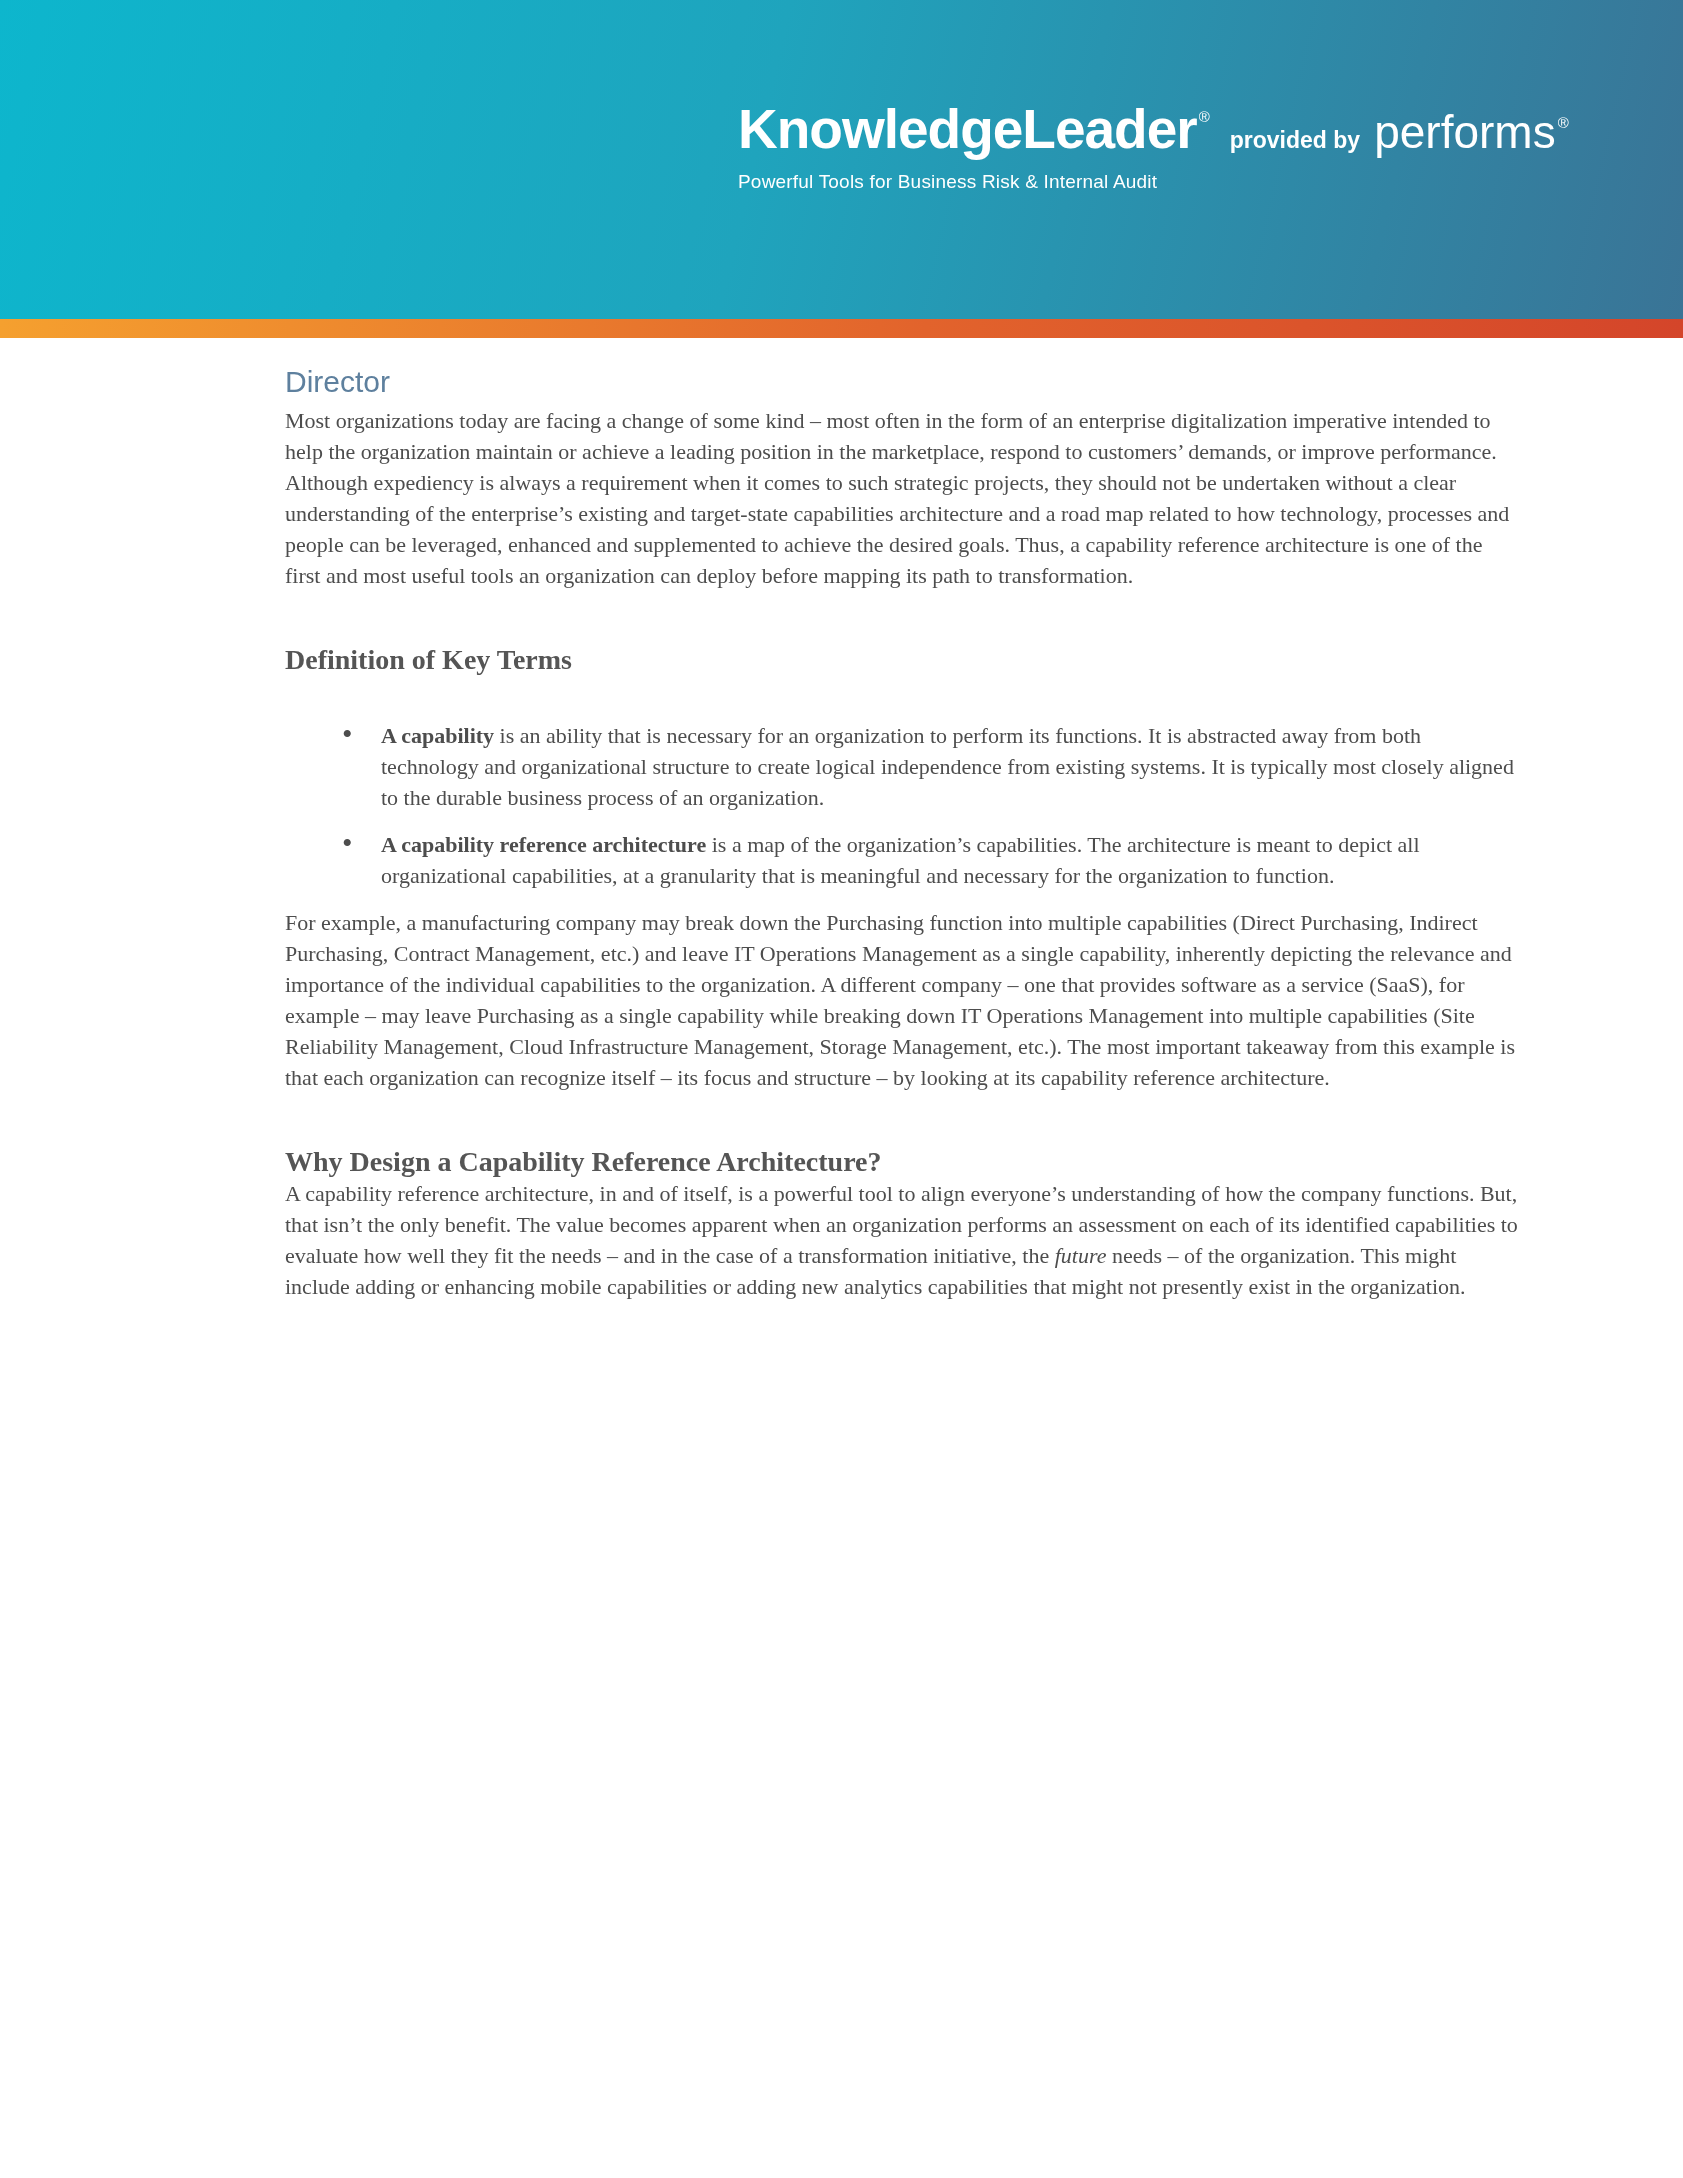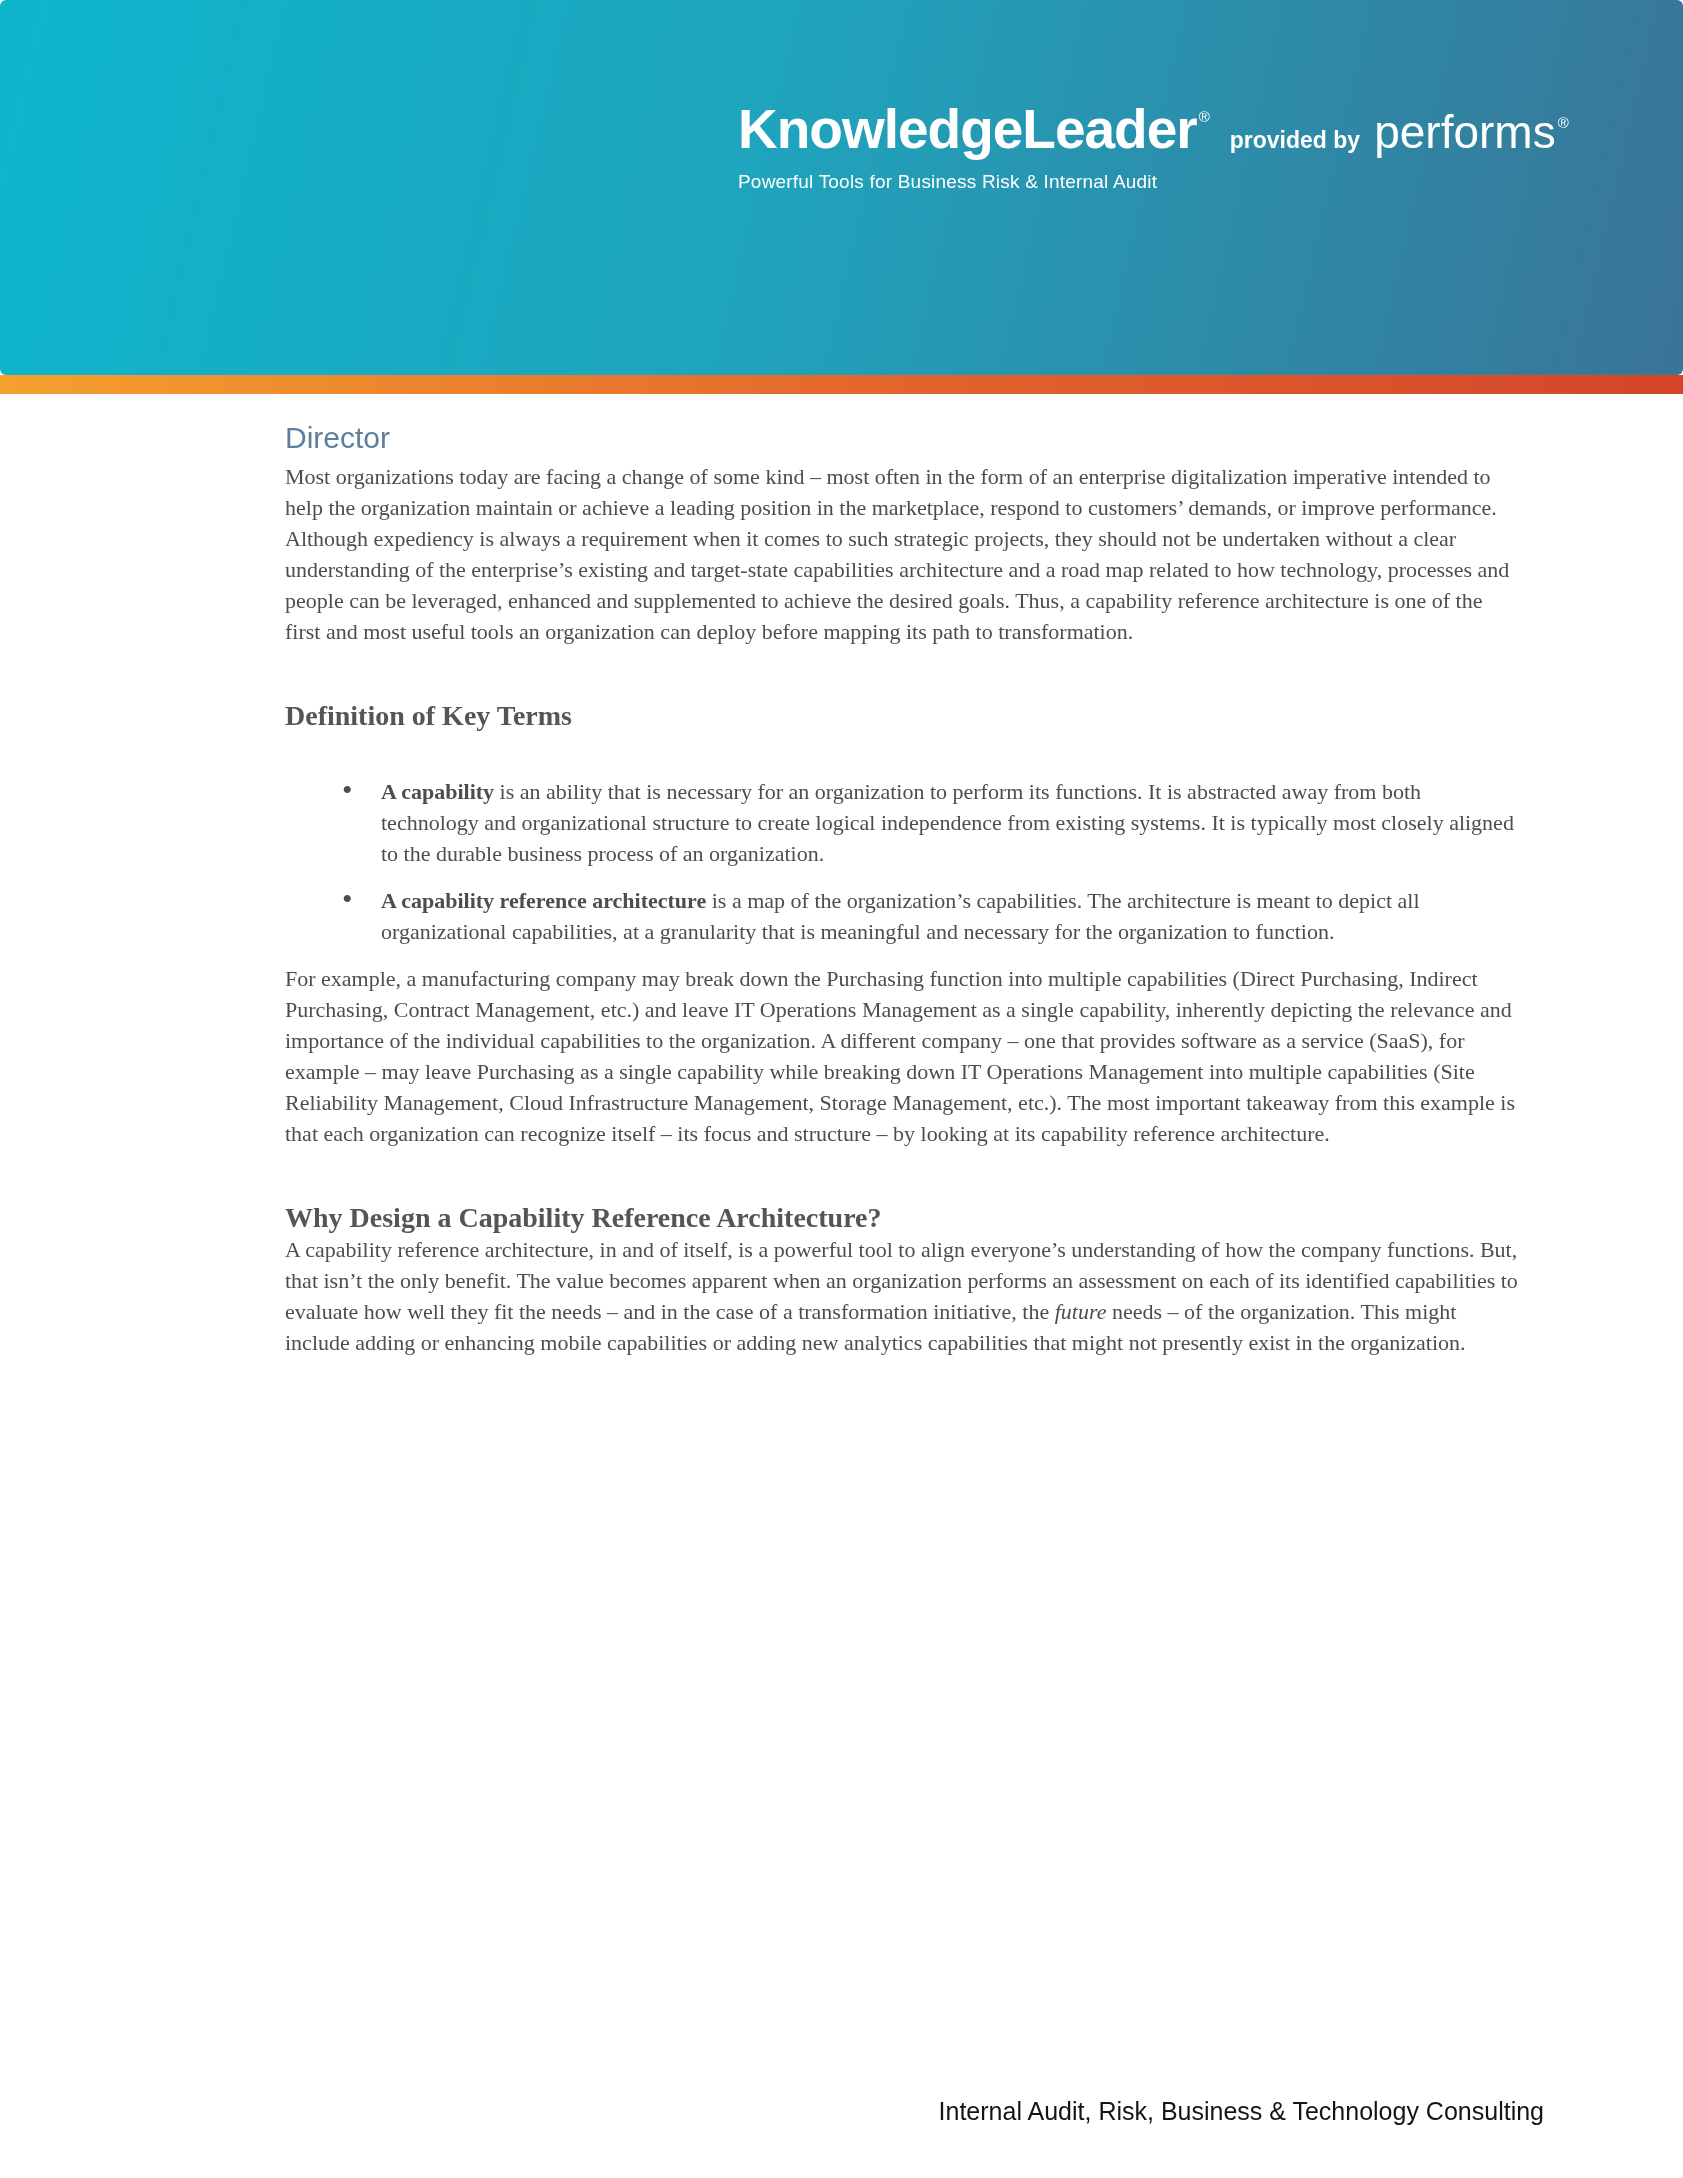--- a/index.html
+++ b/index.html
@@ -7,24 +7,23 @@
   body {
     width: 1683px; height: 2178px;
     background: #ffffff;
     font-family: "Liberation Sans", sans-serif;
     position: relative;
     overflow: hidden;
   }
 
   
   .masthead {
-    height: 375px;
+    height: 319px;
     background: linear-gradient(103deg, #0db6cd 0%, #1fa4bd 45%, #3a7496 100%);
     position: relative;
-    border-radius: 6px;
   }
   .logo-block { position: absolute; left: 738px; top: 97px; color: #ffffff; }
   .logo-line { display: flex; align-items: baseline; white-space: nowrap; }
   .logo-main { font-size: 55px; font-weight: bold; letter-spacing: -1px; }
   .reg { font-size: 15px; position: relative; top: -26px; margin-left: 2px; }
   .brand-reg { top: -20px; }
   .provided-by { font-size: 23px; margin: 0 14px 0 20px; font-weight: bold; }
   .brand { font-size: 46px; font-weight: normal; letter-spacing: 0px; }
   .tagline { font-size: 19px; font-weight: normal; margin-top: 10px; letter-spacing: 0.2px; }
 
@@ -140,16 +139,15 @@
     <p class="body-text example">For example, a manufacturing company may break down the Purchasing function into multiple capabilities (Direct Purchasing, Indirect Purchasing, Contract Management, etc.) and leave IT Operations Management as a single capability, inherently depicting the relevance and importance of the individual capabilities to the organization. A different company – one that provides software as a service (SaaS), for example – may leave Purchasing as a single capability while breaking down IT Operations Management into multiple capabilities (Site Reliability Management, Cloud Infrastructure Management, Storage Management, etc.). The most important takeaway from this example is that each organization can recognize itself – its focus and structure – by looking at its capability reference architecture.</p>
 
     <h2 class="sub why-heading">Why Design a Capability Reference Architecture?</h2>
 
     <p class="body-text why-para">
       <span>A capability reference architecture, in and of itself, is a powerful tool to align everyone’s understanding of how the company functions. But, that isn’t the only benefit. The value becomes apparent when an organization performs an assessment on each of its identified capabilities to evaluate how well they fit the needs – and in the case of a transformation initiative, the </span><span class="em">future</span><span> needs – of the organization. This might include adding or enhancing mobile capabilities or adding new analytics capabilities that might not presently exist in the organization.</span>
     </p>
 
   </main>
 
-  <footer class="page-footer">Internal Audit, Risk, Business &amp; Technology Consulting</footer>
 
 </div>
 
 
 </body></html>

